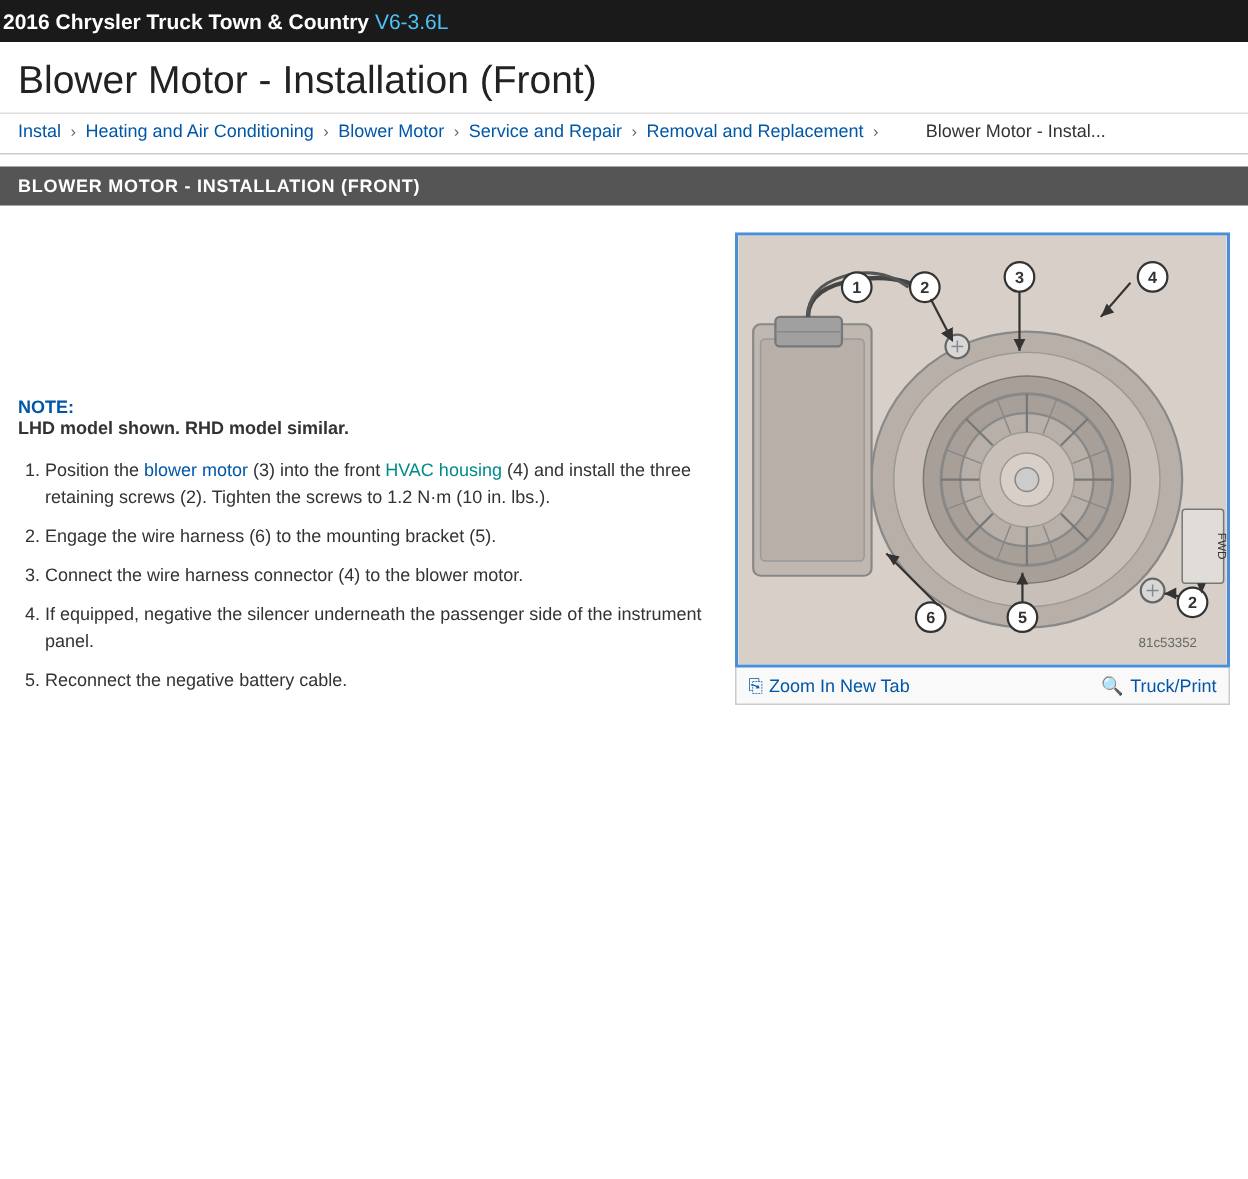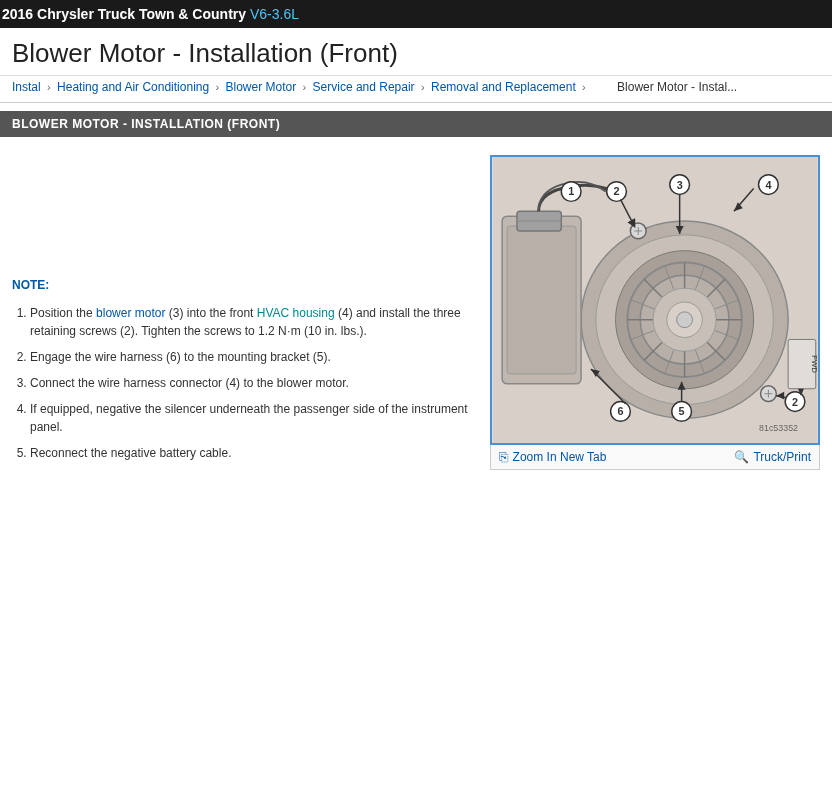--- a/index.html
+++ b/index.html
@@ -214,20 +214,21 @@
 </div>
 
 <div id="main-content">
 
 
   <div class="content-layout">
 
     <div class="text-section">
       <div class="note-box">
         <div class="note-label">NOTE:</div>
+        <div class="note-text">LHD model shown. RHD model similar.</div>
       </div>
 
       <ol class="steps-list">
         <li>
           Position the <span class="blue-link">blower motor</span> (3) into the front <span class="teal-link">HVAC housing</span> (4) and install the three retaining screws (2). Tighten the screws to 1.2 N·m (10 in. lbs.).
         </li>
         <li>
           Engage the wire harness (6) to the mounting bracket (5).
         </li>
         <li>

